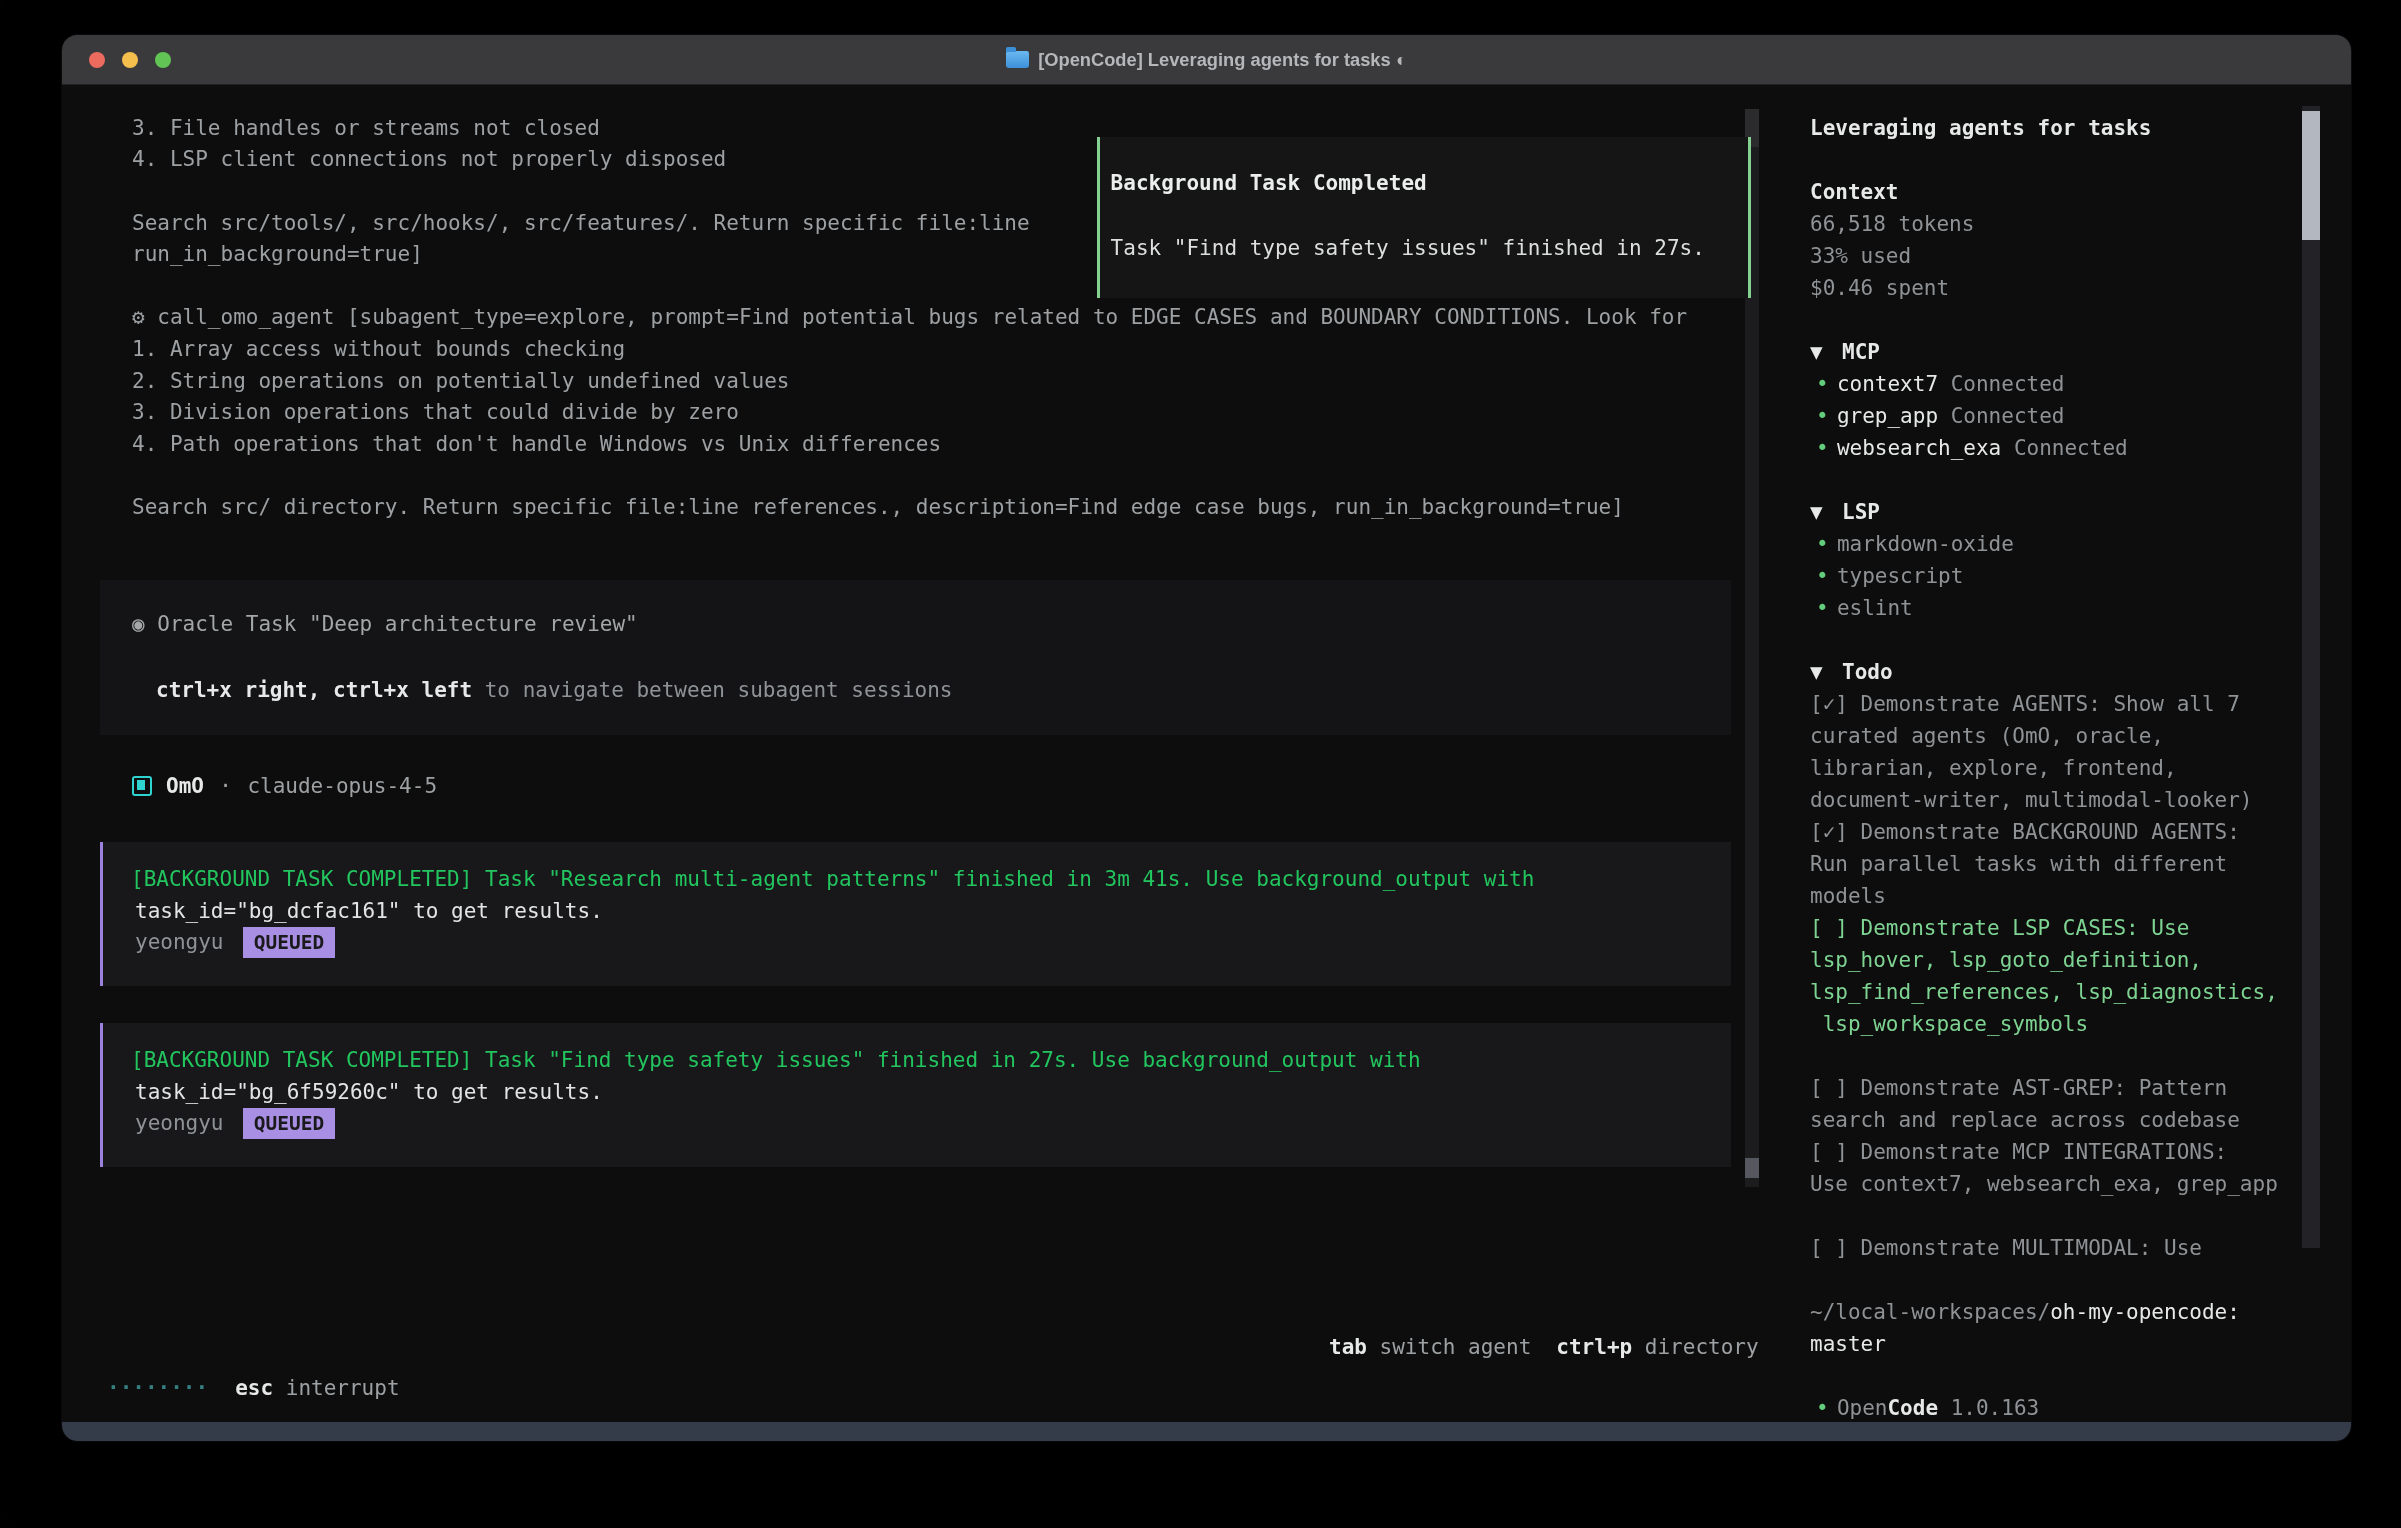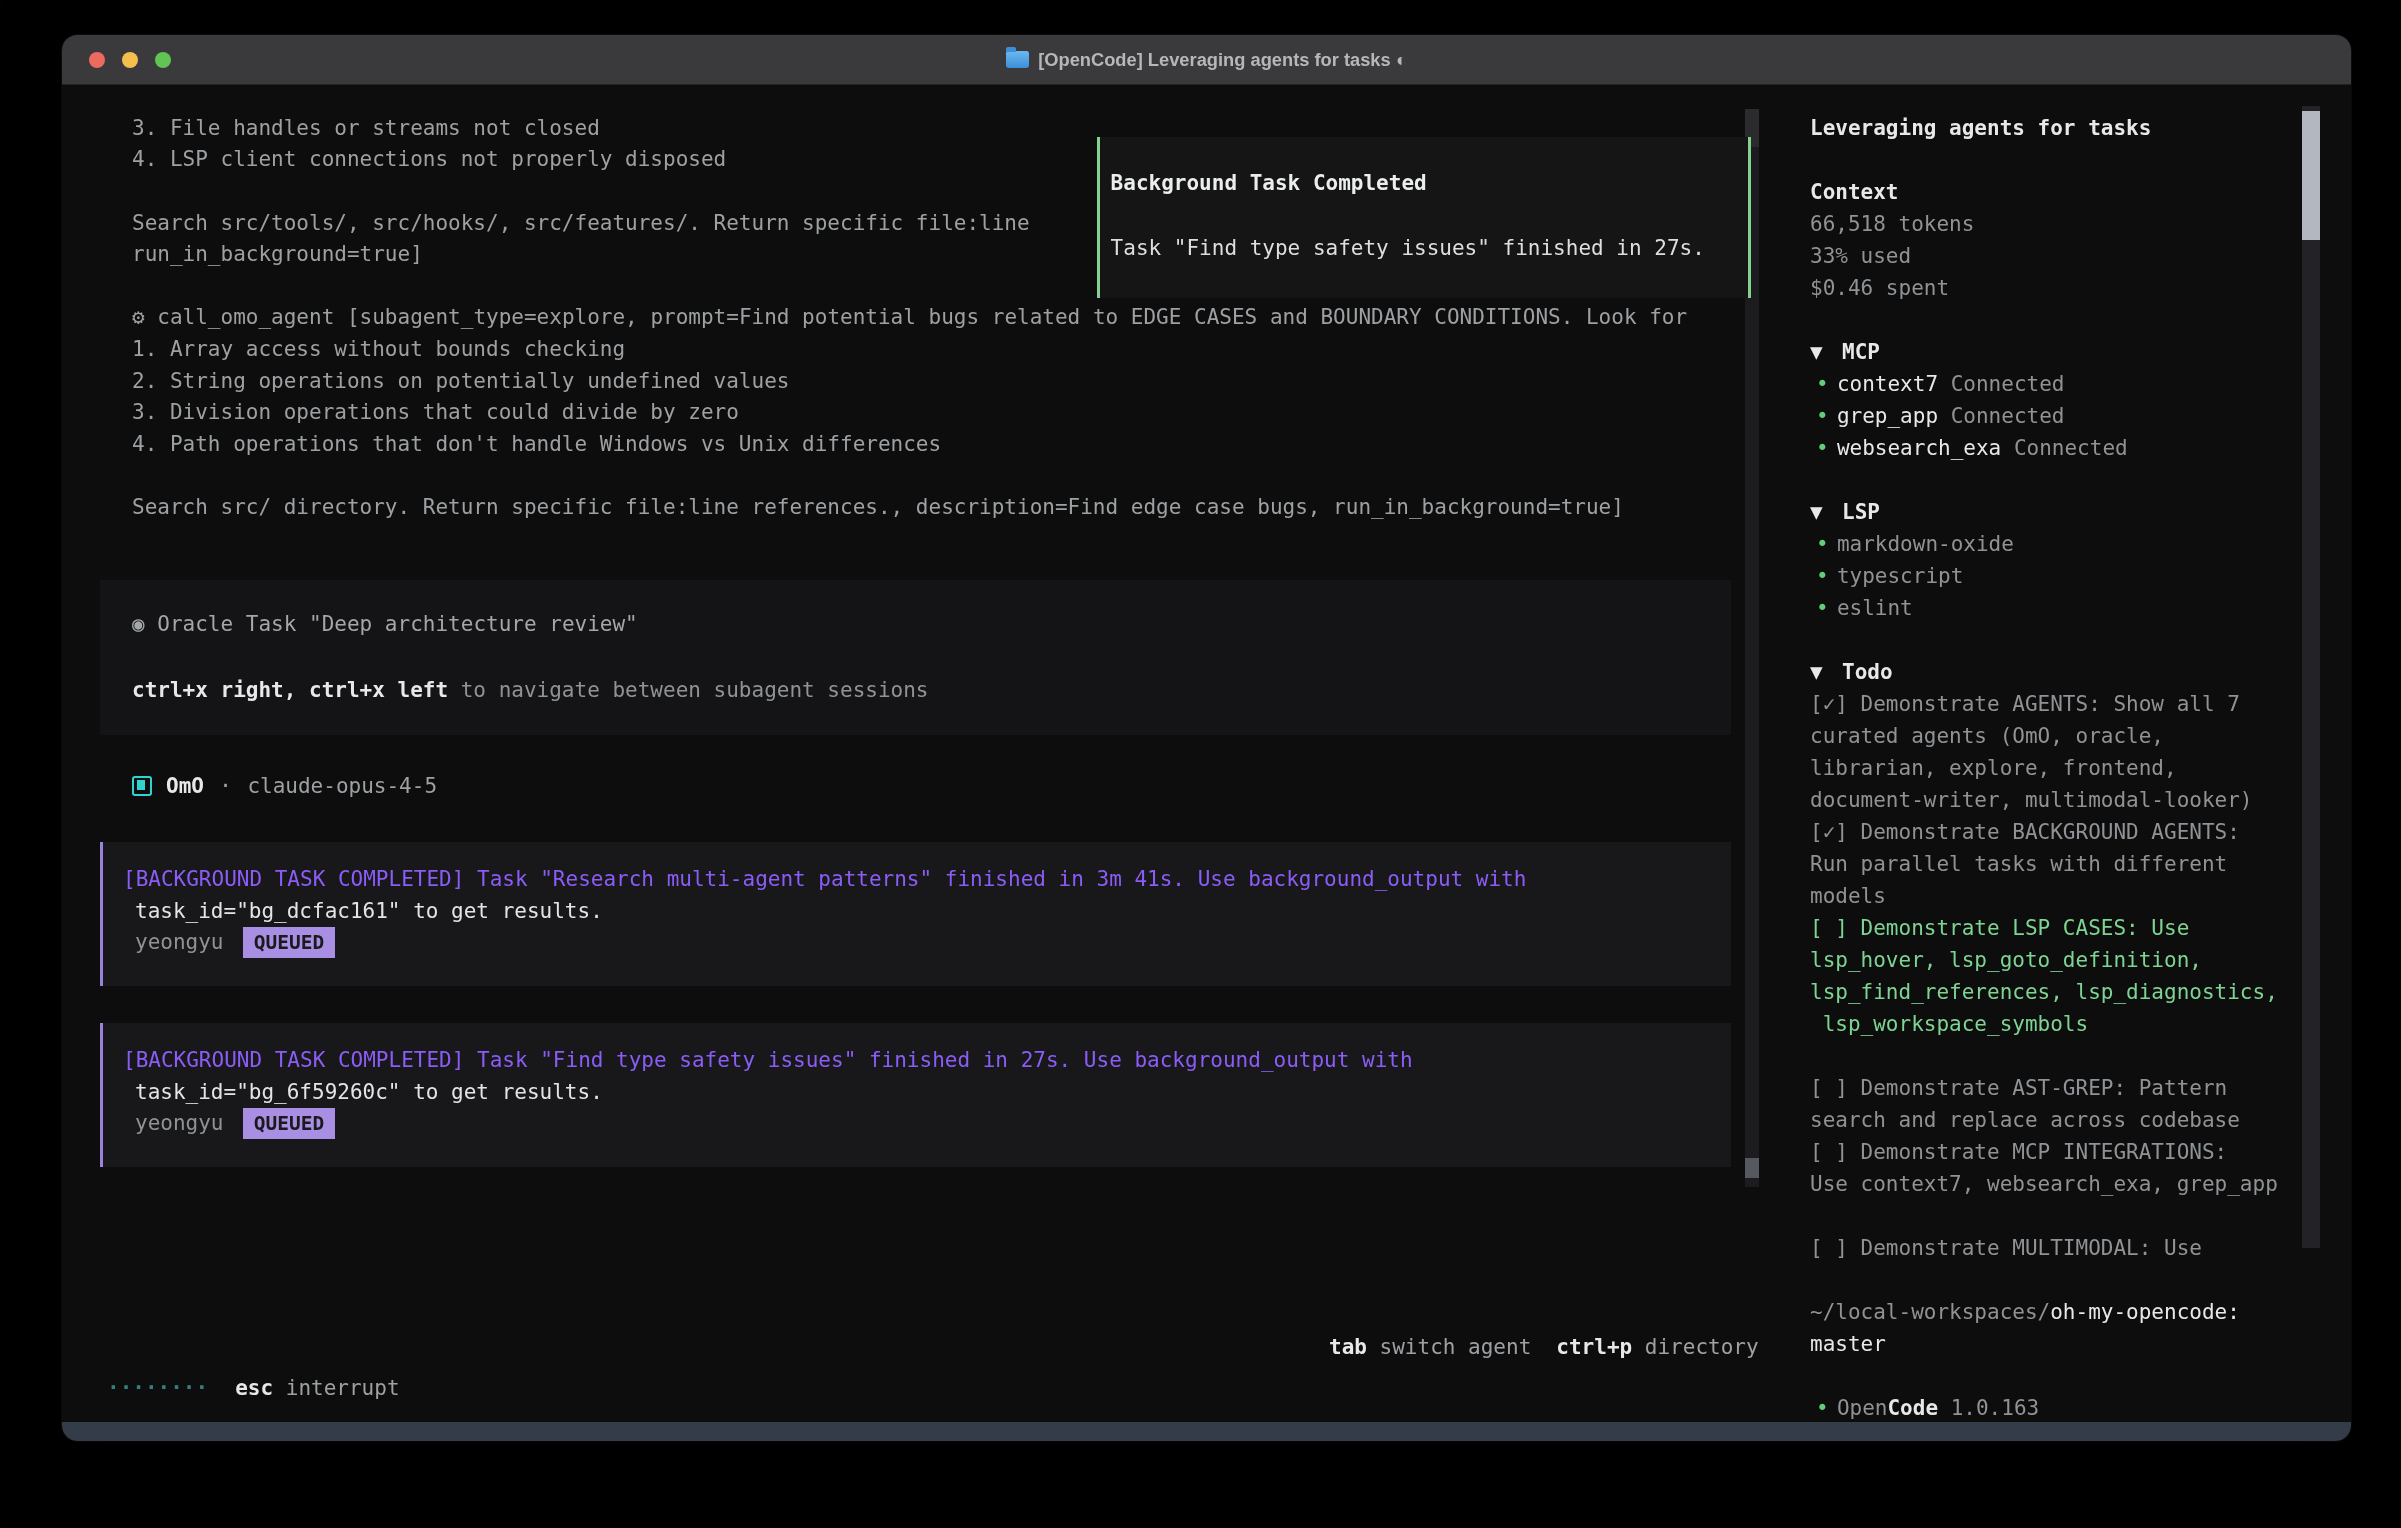--- a/index.html
+++ b/index.html
@@ -33,31 +33,31 @@
 
   
   .toast { position:absolute; left:1035px; top:102px; width:654px; height:161px; background:#151515;
            border-left:3px solid #84d192; border-right:3px solid #84d192; z-index:6; padding:30px 0 0 10.6px; }
   .toast .t-title { height:32px; line-height:32px; color:#eceeee; font-weight:bold; white-space:pre; }
   .toast .t-body  { height:32px; line-height:32px; margin-top:33px; color:#dddfdf; white-space:pre; }
 
   
   .oracle { position:absolute; left:38px; top:545px; width:1631px; height:155px; background:#141416; padding:28px 0 0 32px; }
   .oracle .o-title { height:32px; line-height:32px; color:#a3a7a7; white-space:pre; }
-  .oracle .o-hint { height:32px; line-height:32px; margin-top:34px; white-space:pre; }
+  .oracle .o-hint { height:32px; line-height:32px; margin-top:34px; white-space:pre;margin-left:24px; }
 
   
   .agent-row { position:absolute; left:70px; top:735px; height:32px; display:flex; align-items:center; }
   .chk { position:relative; width:20px; height:20px; border:2.4px solid #2fd3d0; border-radius:3px; margin-right:14px; }
   .chk::after { content:""; position:absolute; left:3px; top:2.4px; width:8.3px; height:9.5px; background:#2fd3d0; }
 
   
   .msg { position:absolute; left:38px; width:1631px; height:144px; background:#18181b;
          border-left:3px solid #9b82dc; }
-  .msg .m1 { position:absolute; left:20px; top:20.7px; height:32px; line-height:32px; color:#8b5cf6; white-space:pre; }
+  .msg .m1 { position:absolute; left:28px; top:20.7px; height:32px; line-height:32px; color:#22c55e; white-space:pre; }
   .msg .m2 { position:absolute; left:32px; top:53px; height:32px; line-height:32px; color:#e3e5e5; white-space:pre; }
   .msg .meta { position:absolute; left:32px; top:84px; height:32px; display:flex; align-items:center; }
   .badge { display:inline-block; margin-left:19px; padding:0 11.2px; height:31px; line-height:31px;
            background:#a98fe3; color:#1a1a1c; font-weight:bold; font-size:19.5px; }
 
   
   .input { position:absolute; left:38px; top:1173px; width:1656px; height:161px; background:#1b1b1e;
            border-left:3px solid #38d1ce; }
   .cursor { position:absolute; left:32.5px; top:31px; width:12.4px; height:33px; background:#e6e8e8; }
   .in-meta { position:absolute; left:32.5px; top:106px; height:32px; line-height:32px; white-space:pre; }

